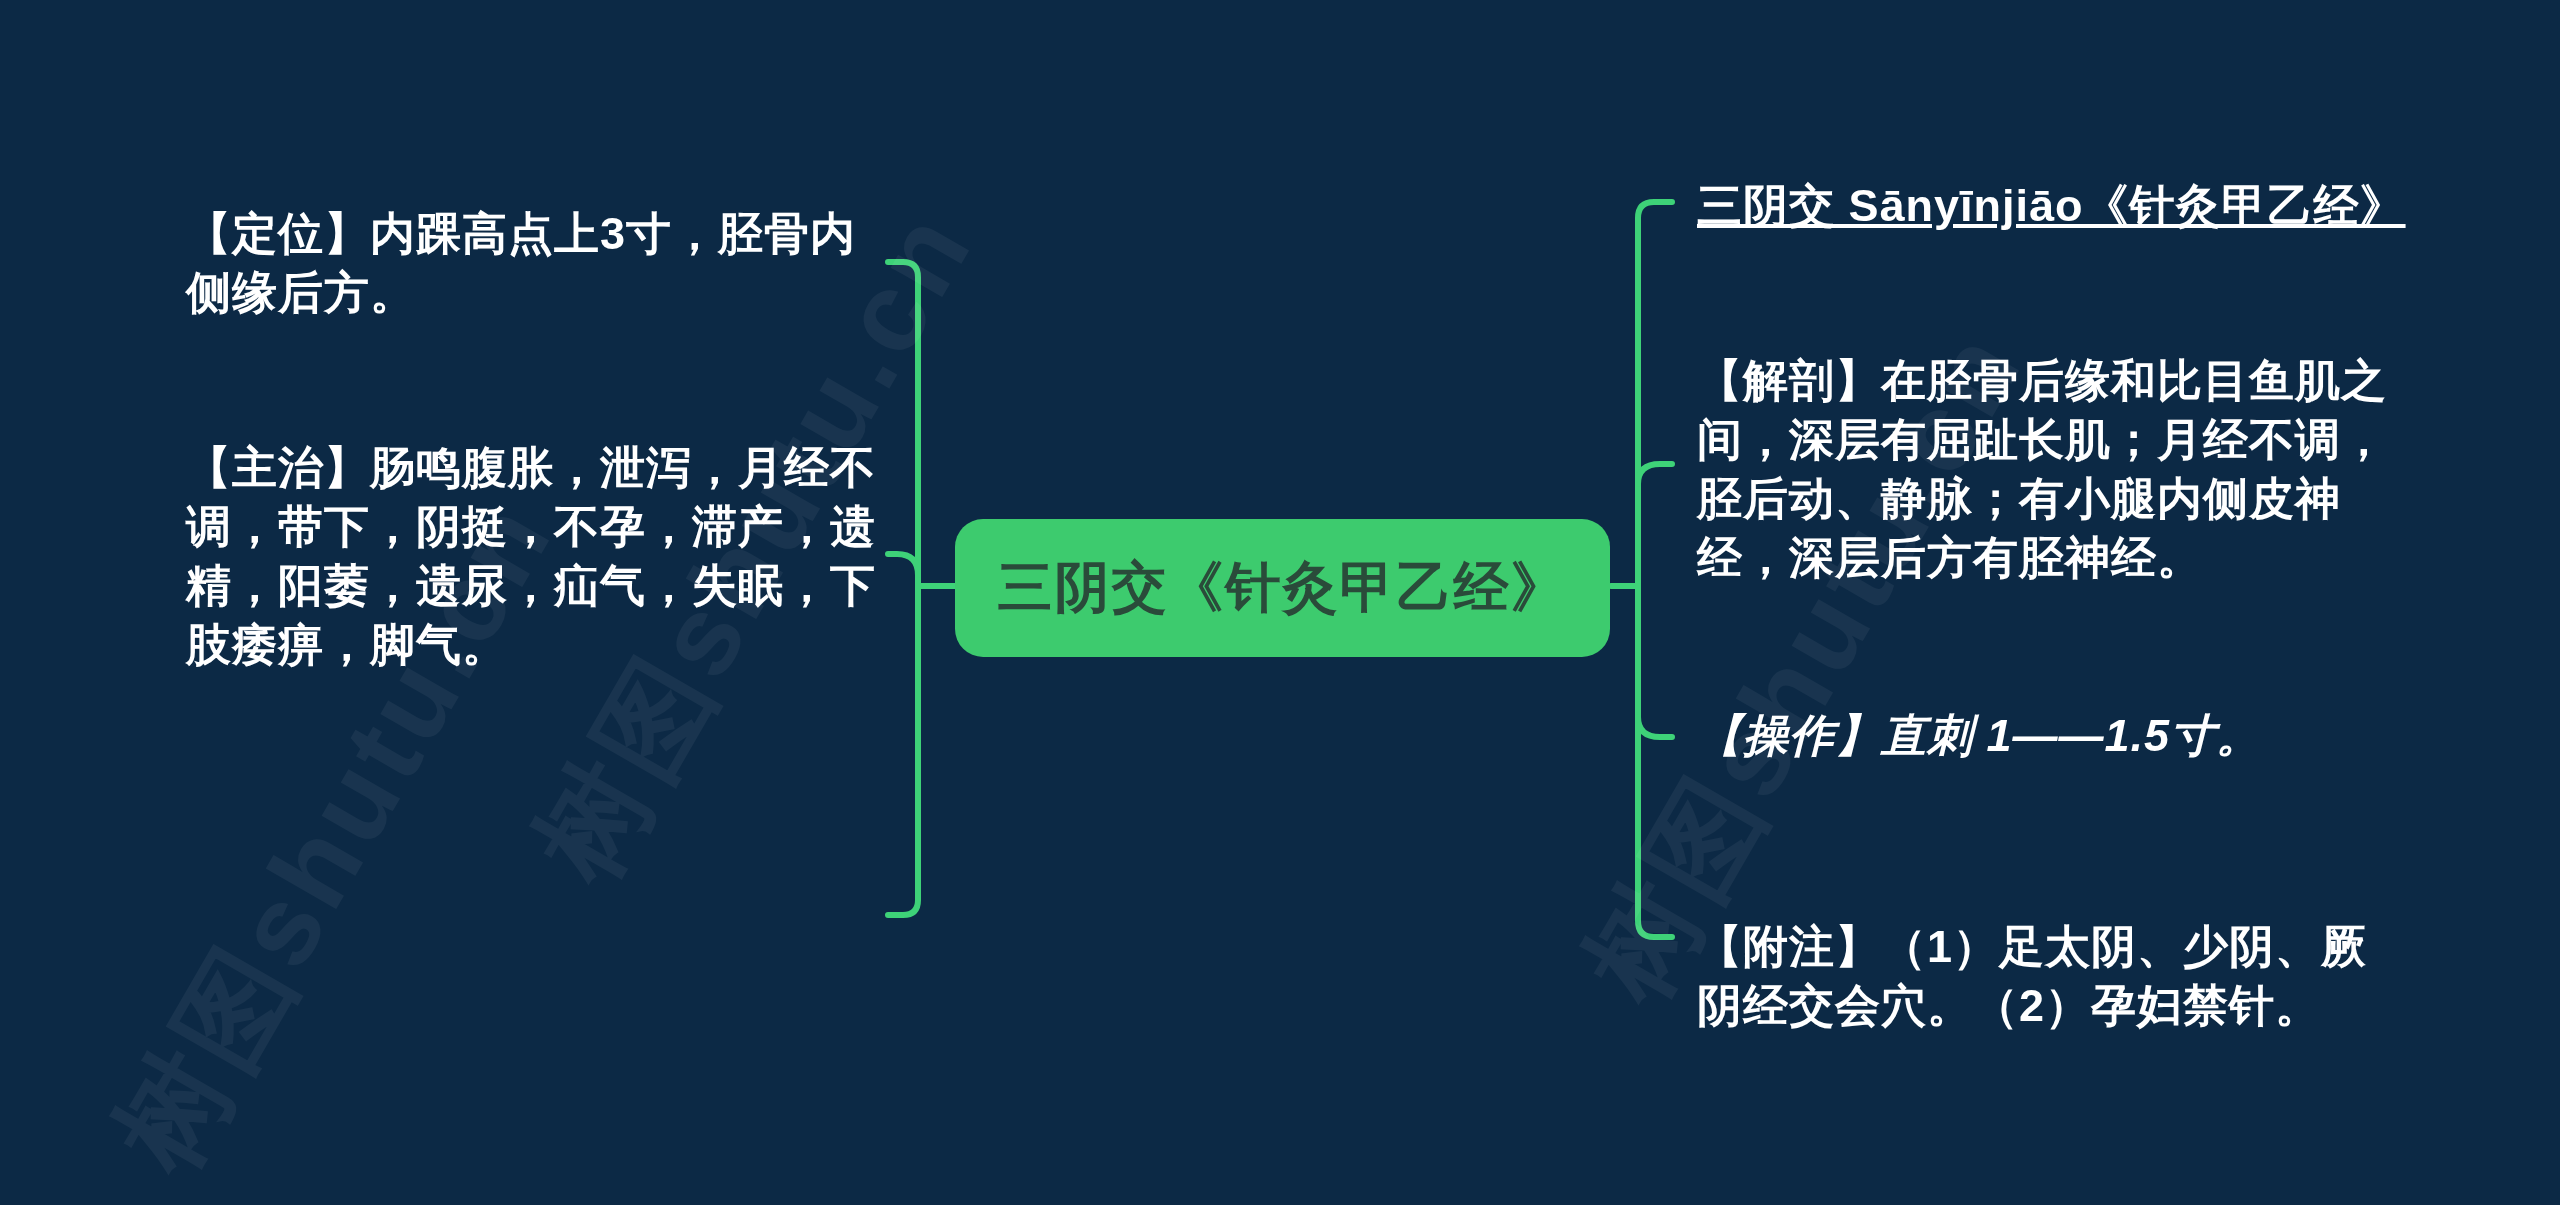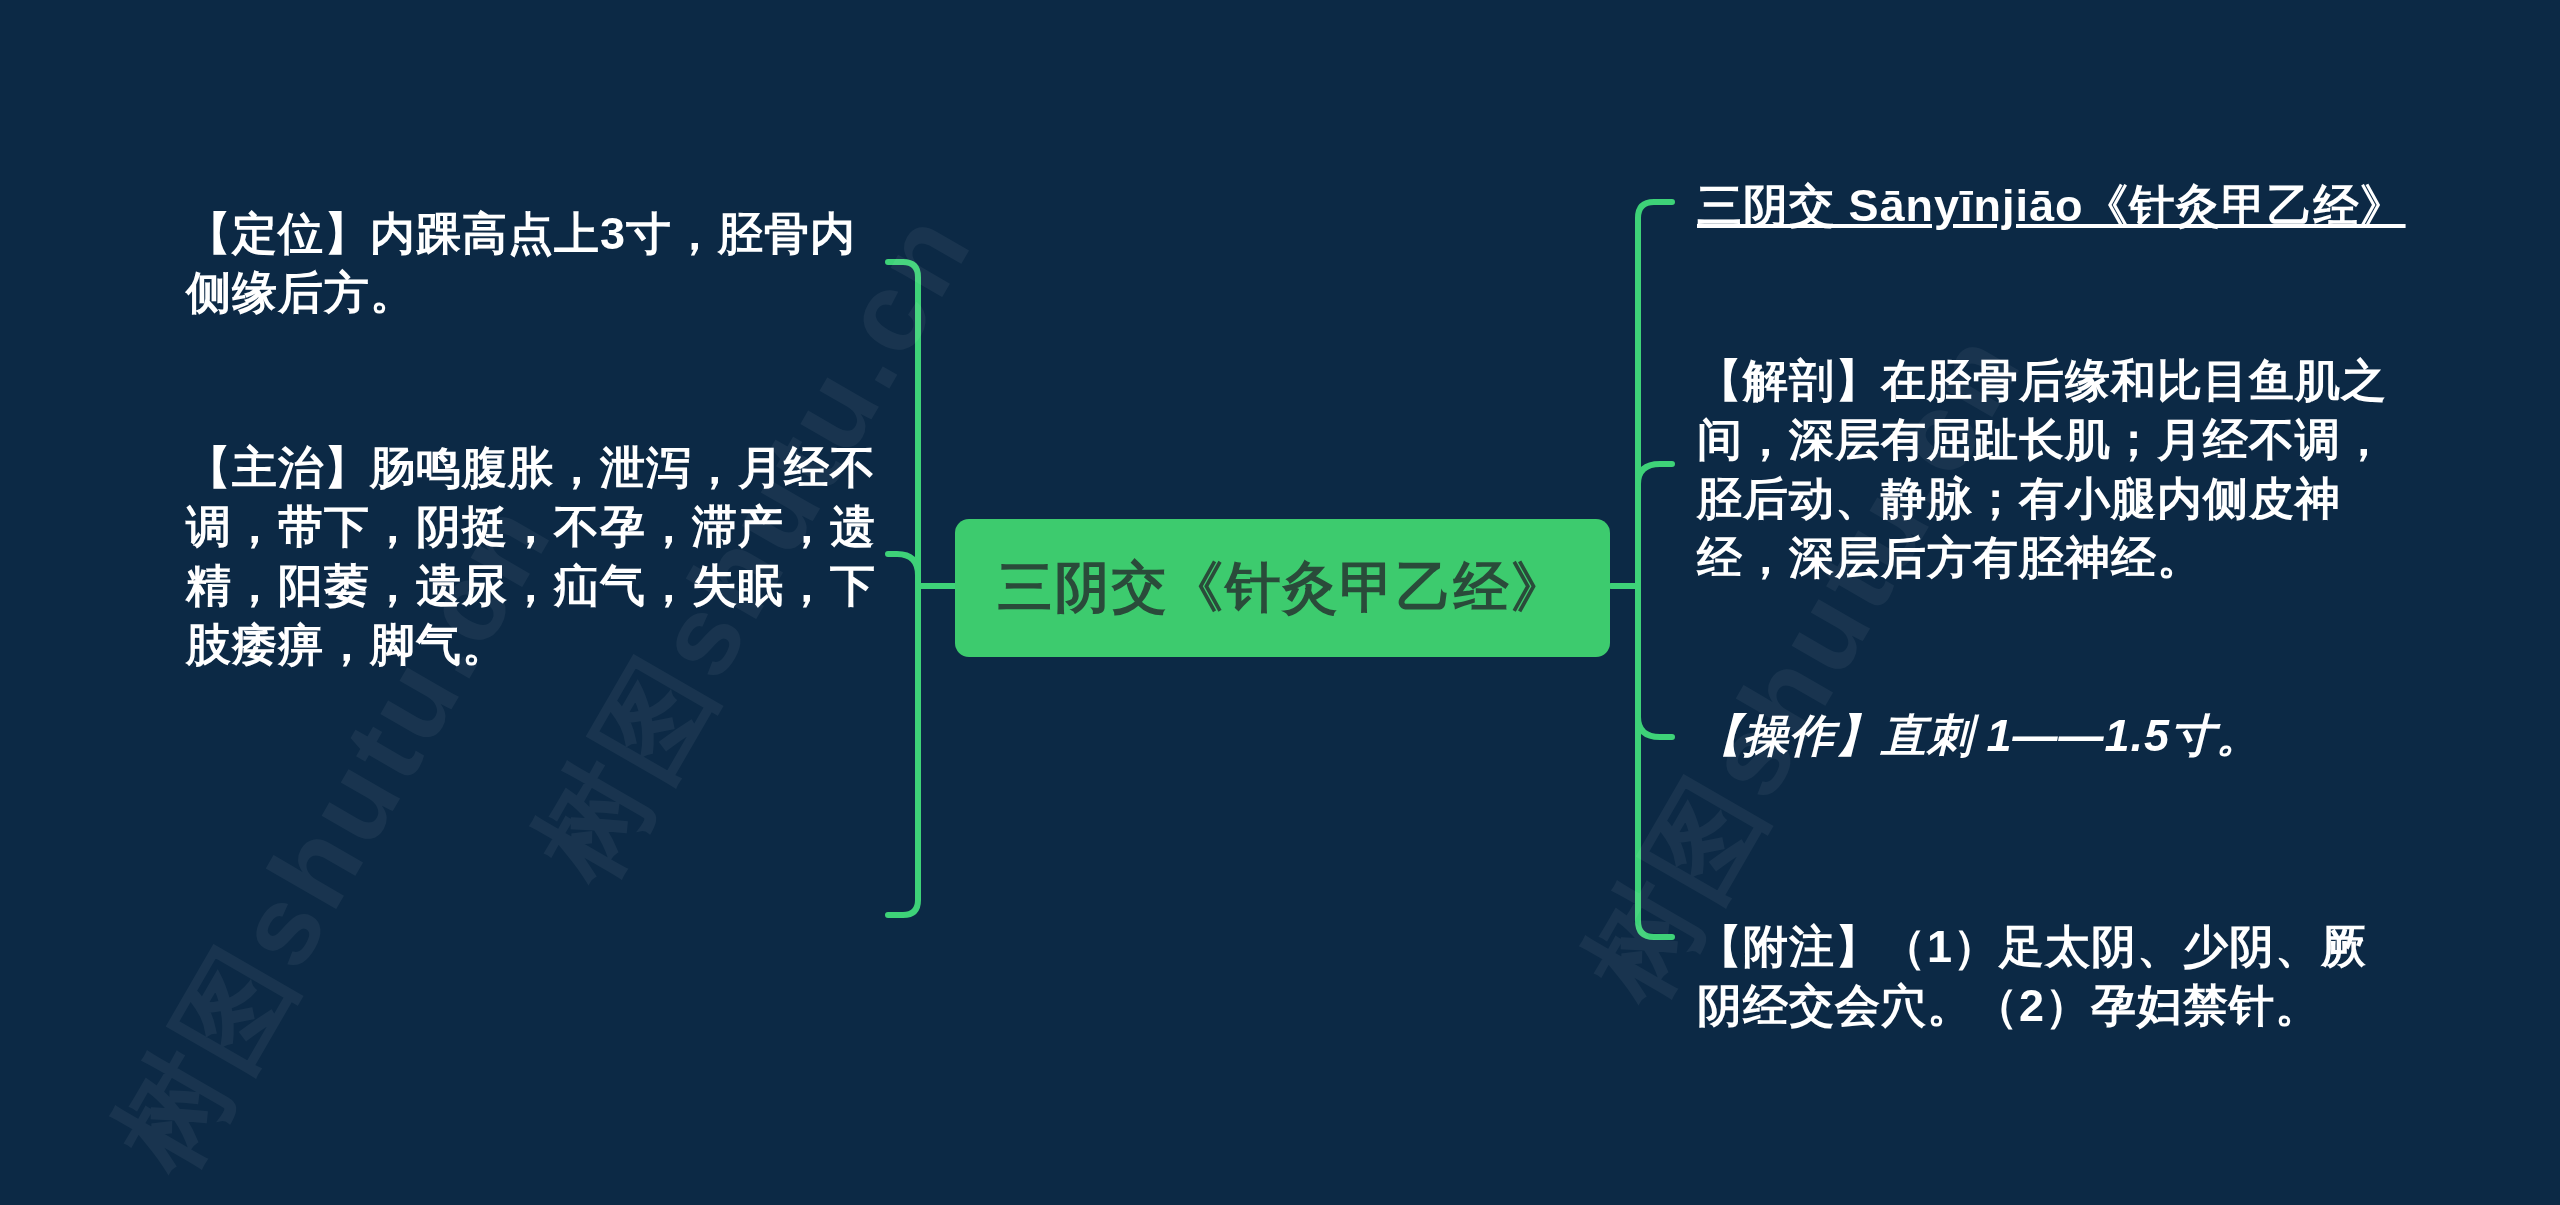--- a/index.html
+++ b/index.html
@@ -18,21 +18,21 @@
   .nowrap{white-space:nowrap;}
   .b-dingwei{left:186px;top:204px;width:700px;}
   .b-zhuzhi {left:186px;top:438px;width:700px;}
   .b-peiwu  {left:186px;top:798px;width:700px;}
   .b-title  {left:1697px;top:176px;text-decoration:underline;}
   .b-jiepou {left:1697px;top:351px;width:700px;}
   .b-caozuo {left:1697px;top:706px;font-style:italic;}
   .b-fuzhu  {left:1697px;top:886px;width:700px;margin-top:31px;}
   .root-node{
     position:absolute;left:955px;top:519px;width:655px;height:138px;
-    background:var(--node-green,#3dcb6e);border-radius:14px;
+    background:var(--node-green,#3dcb6e);border-radius:28px;
     display:flex;align-items:center;justify-content:center;
   }
   .root-node span{
     color:var(--node-text,#2a4b3a);font-size:55px;font-weight:700;
     letter-spacing:2px;white-space:nowrap;
   }
   .wm{
     position:absolute;color:#ffffff;opacity:0.05;font-size:112px;font-weight:700;
     letter-spacing:6px;transform:rotate(-60deg);white-space:nowrap;pointer-events:none;
   }

